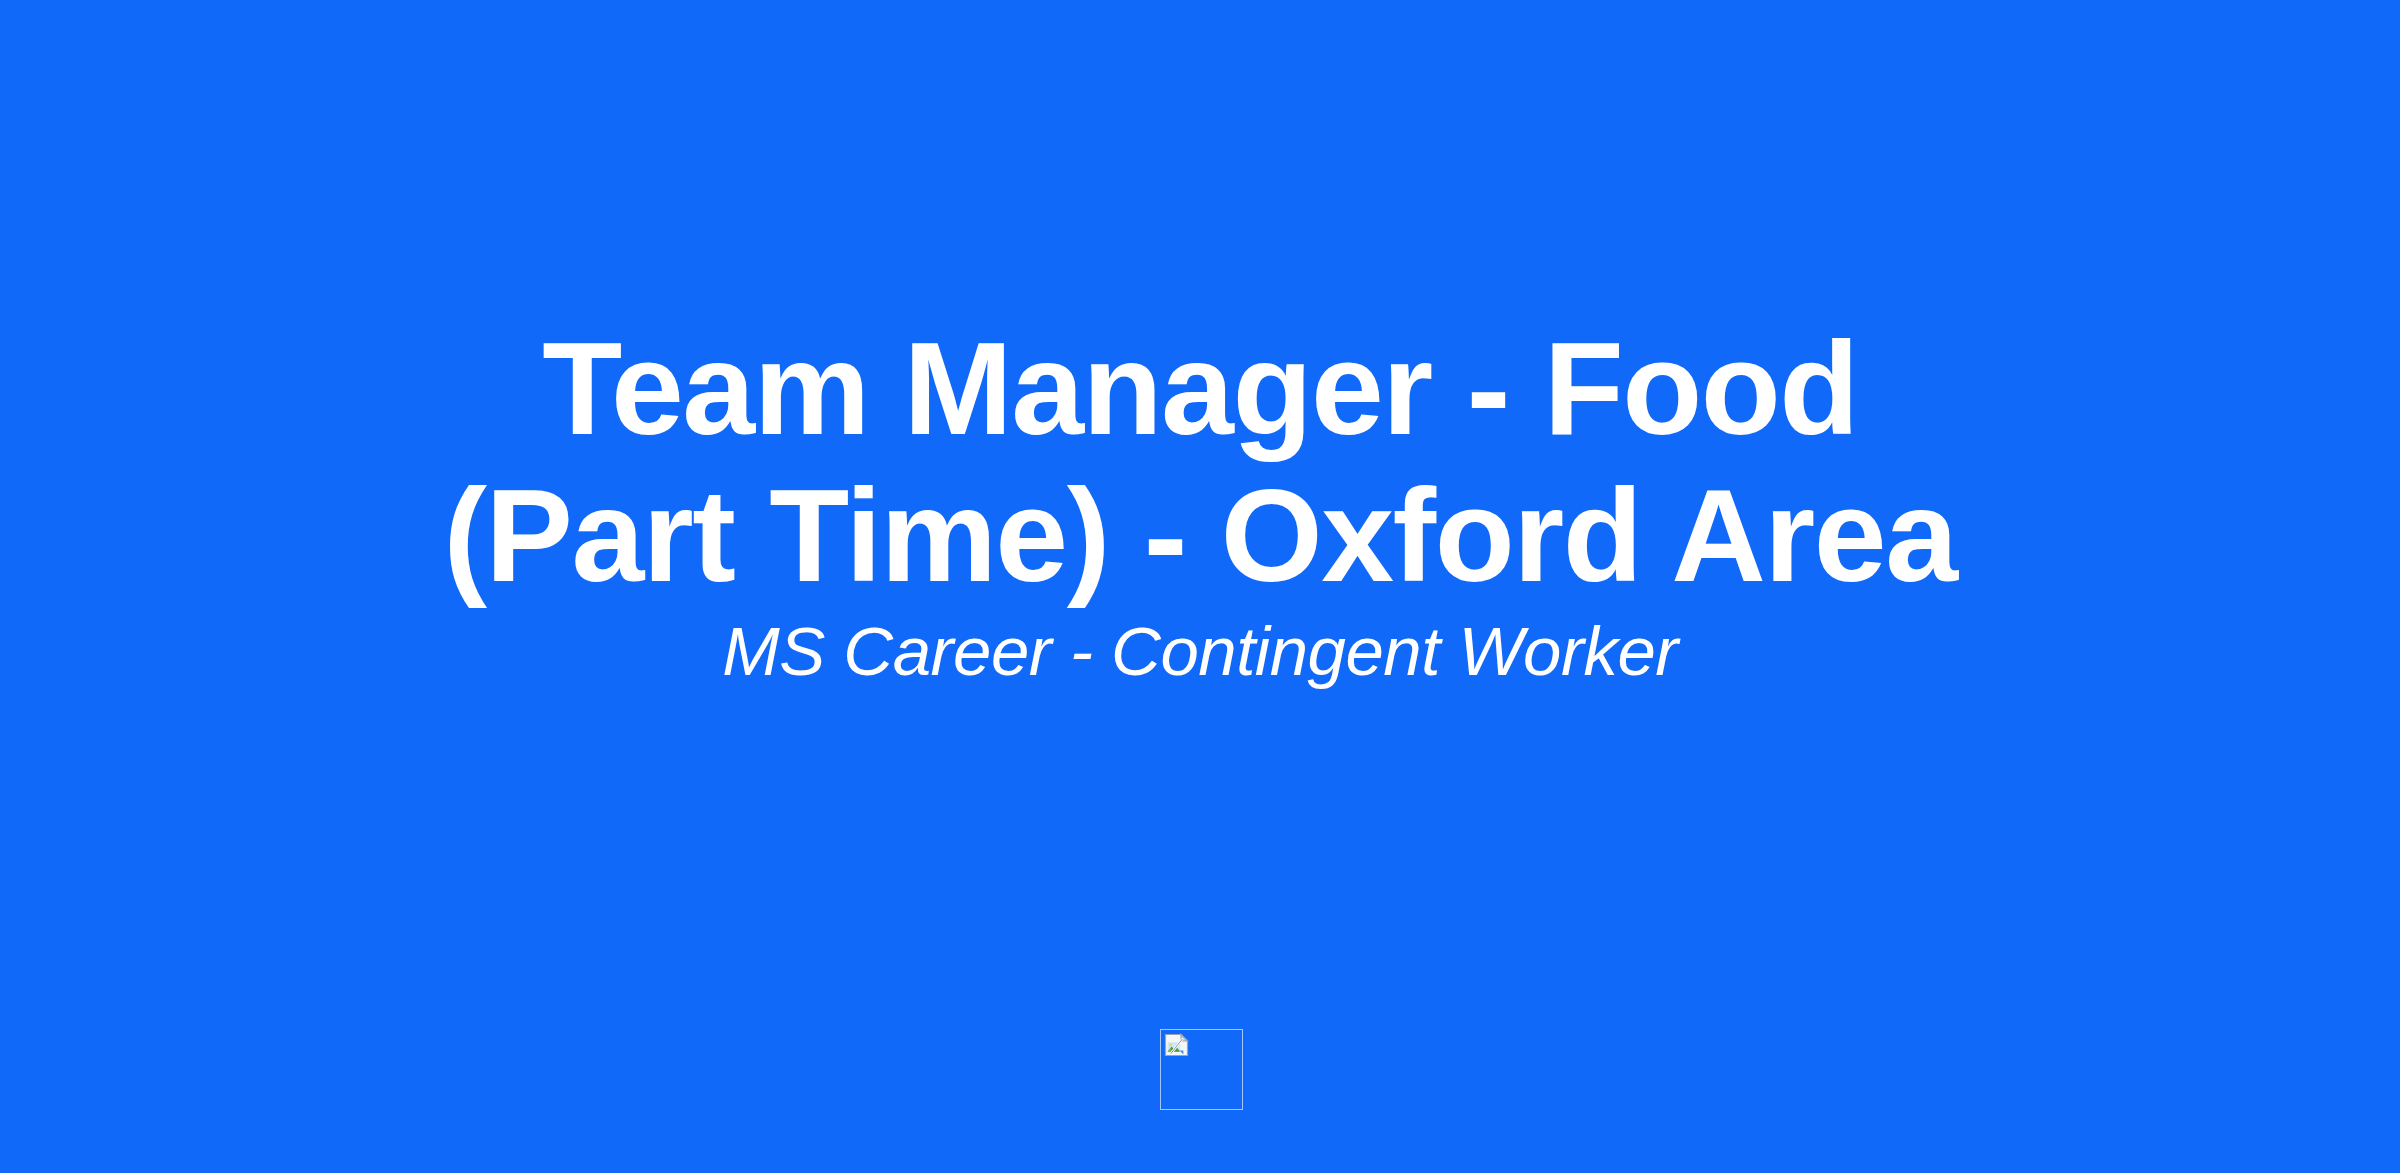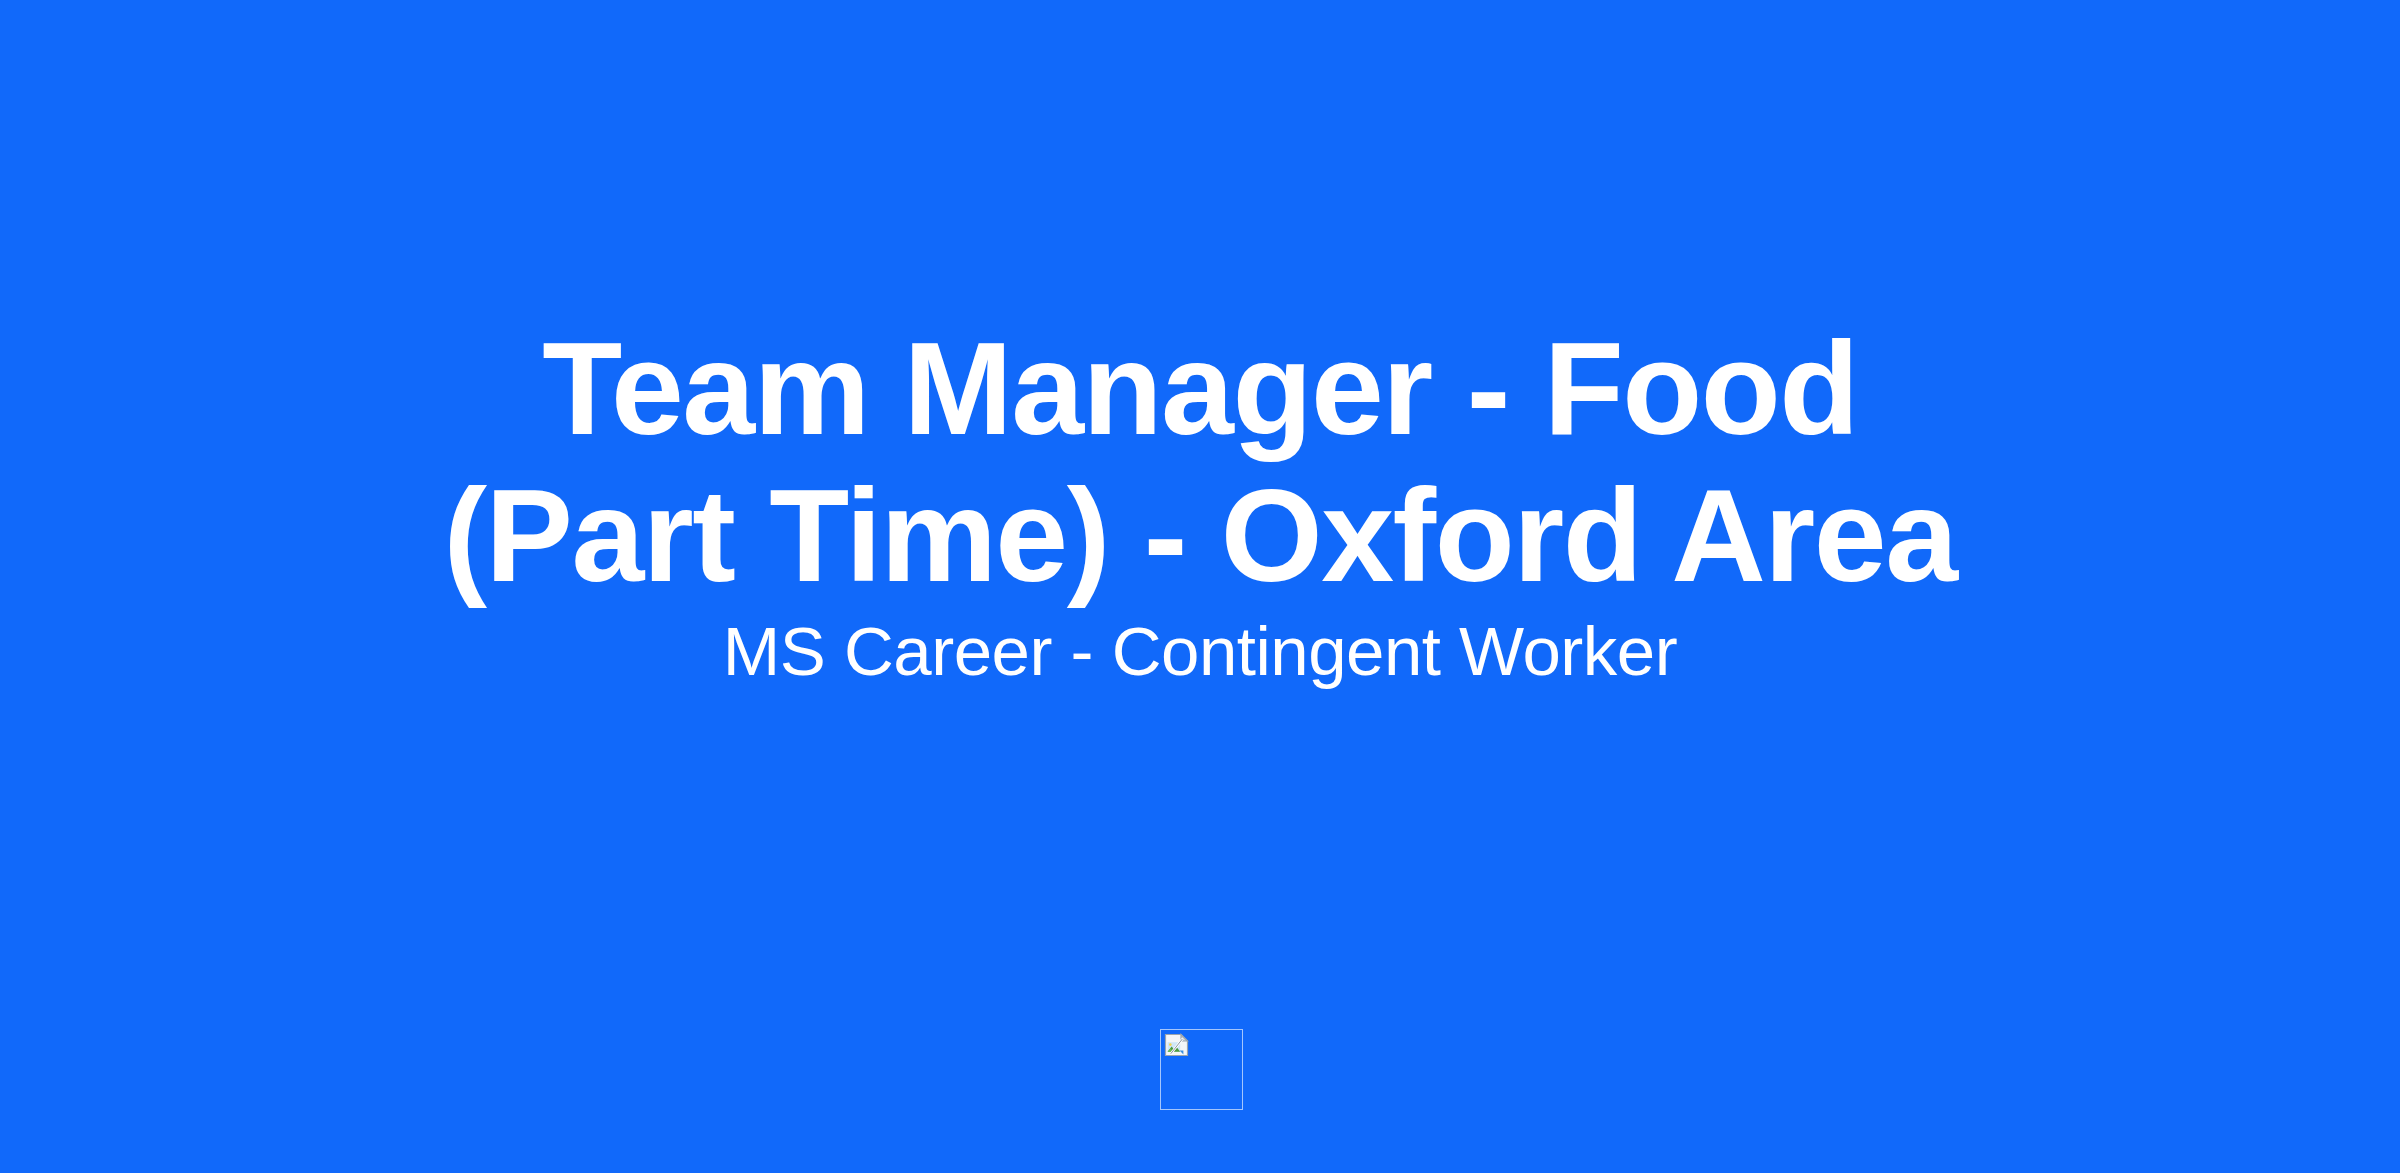--- a/index.html
+++ b/index.html
@@ -55,20 +55,21 @@
     top: 612px;
     transform: translateX(-50%);
     width: 2000px;
     color: #ffffff;
     font-family: "Liberation Sans", sans-serif;
     font-size: 69px;
     font-weight: 400;
     line-height: 1.15;
     letter-spacing: -0.5px;
     text-align: center;
+    font-style: italic;
   }
 
   
   .hero-image-slot {
     position: absolute;
     left: 1160px;
     top: 1029px;
     width: 83px;
     height: 81px;
     border: 1px solid rgba(255, 255, 255, 0.62);

